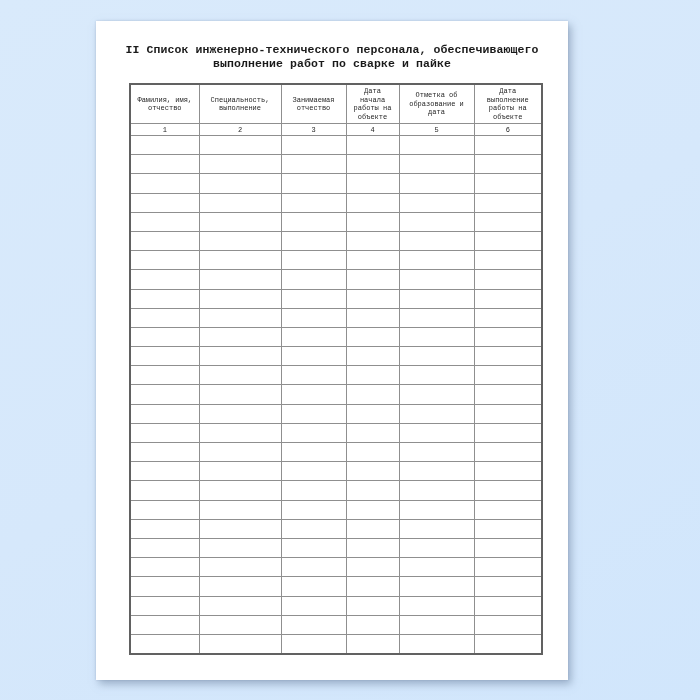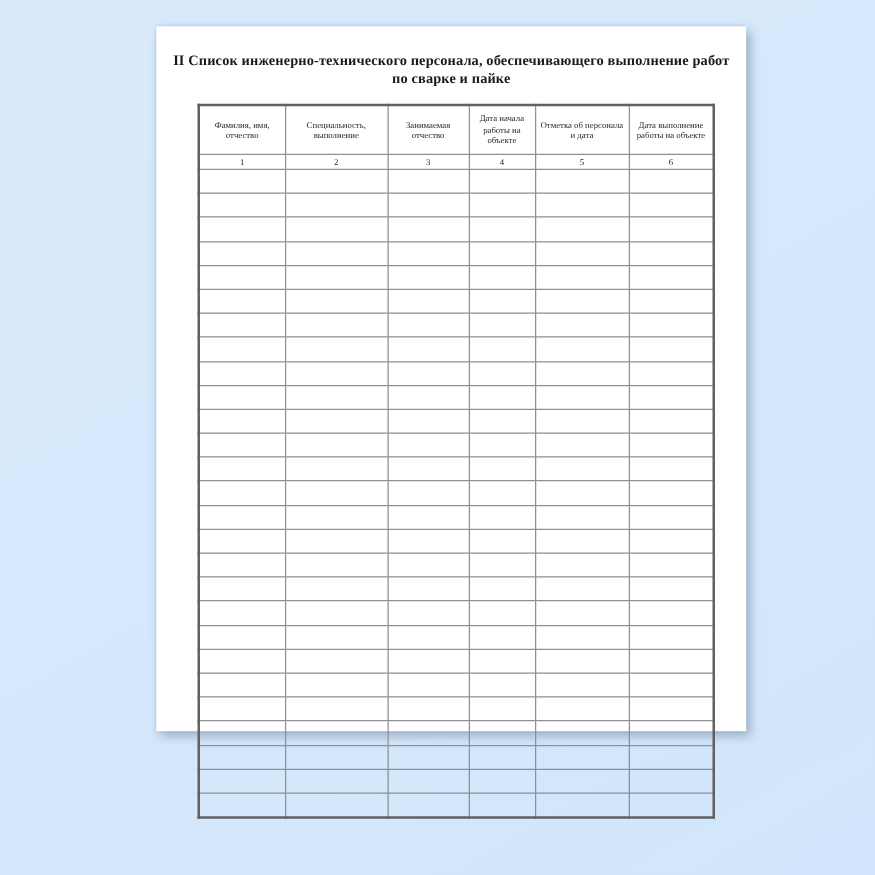--- a/index.html
+++ b/index.html
@@ -9,23 +9,24 @@
     --table-border-inner:#8f8f8f;
     --text:#1a1a1a;
   }
   html,body{margin:0;padding:0;}
   body{
     width:700px;height:700px;position:relative;overflow:hidden;
     background:linear-gradient(150deg,#d9eafb 0%,var(--background) 50%,#d1e6fc 100%);
     font-family:"Liberation Serif","DejaVu Serif",serif;
   }
   .page{
-    position:absolute;left:125px;top:21px;width:472px;height:564px;
+    position:absolute;left:96px;top:21px;width:472px;height:659px;
     background:var(--page);
     box-shadow:3px 4px 8px rgba(105,128,156,0.55),0 0 2px rgba(120,140,170,0.35);
+    font-family:Liberation Mono, monospace;
   }
   .title{
     margin:22px auto 0;width:452px;text-align:center;
     font-weight:bold;font-size:11.5px;line-height:13.5px;
     color:var(--text);letter-spacing:0.1px;
   }
   table.doc-table{
     position:absolute;left:33px;top:62px;width:412px;
     table-layout:fixed;border-collapse:collapse;
     border:2px solid var(--table-border-outer);
@@ -64,21 +65,21 @@
       <col class="c4">
         <col class="c5">
         <col class="c6">
     </colgroup>
     <thead>
       <tr>
           <th>Фамилия, имя, отчество</th>
           <th>Специальность, выполнение</th>
           <th>Занимаемая отчество</th>
           <th>Дата начала работы на объекте</th>
-          <th>Отметка об персонала и дата</th>
+          <th>Отметка об образование и дата</th>
           <th>Дата выполнение работы на объекте</th>
         </tr>
       <tr class="number-row">
           <td>1</td>
           <td>2</td>
           <td>3</td>
           <td>4</td>
           <td>5</td>
           <td>6</td>
         </tr>

